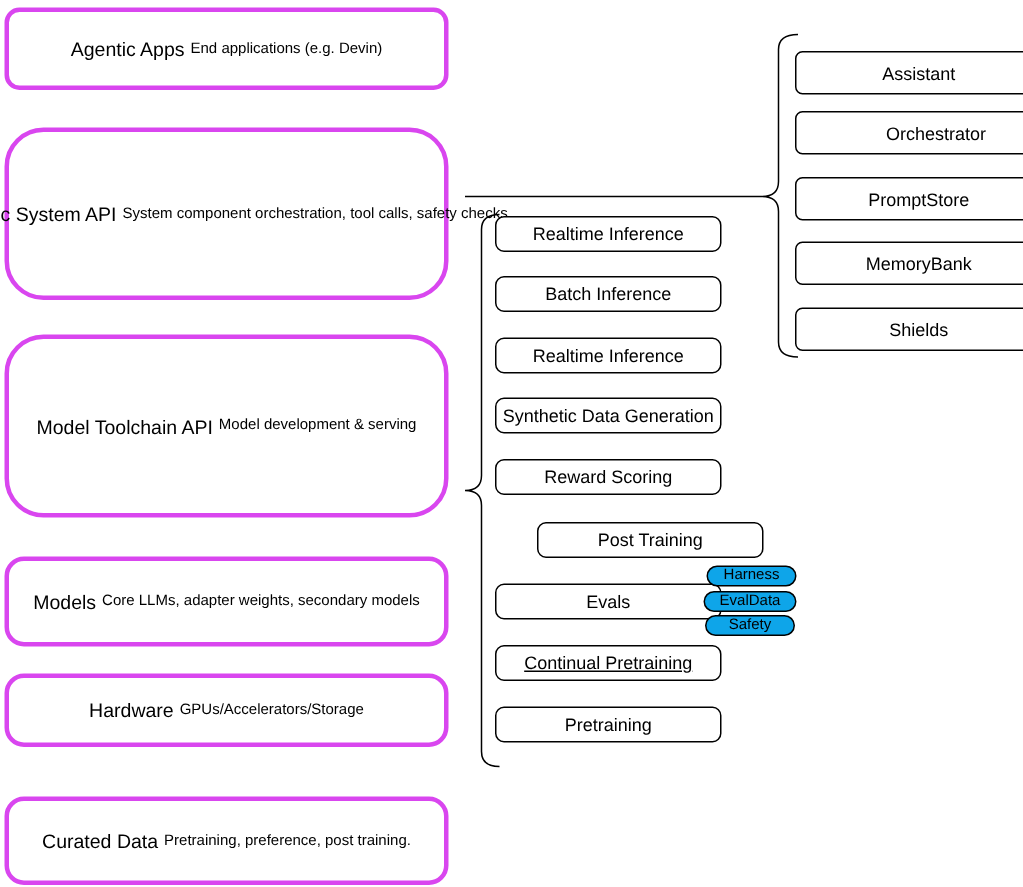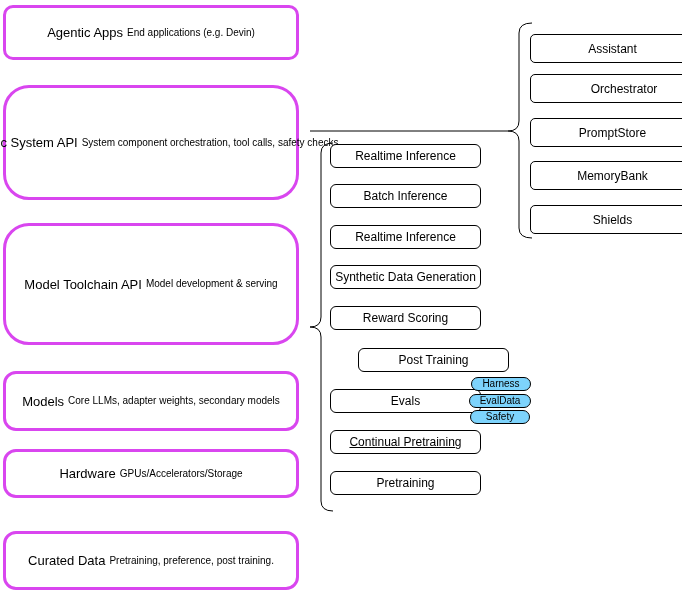--- a/index.html
+++ b/index.html
@@ -78,21 +78,21 @@
     display: flex;
     align-items: center;
     justify-content: center;
     font-size: 12px;
     white-space: nowrap;
   }
   
   .pill {
     position: absolute;
     height: 14px;
-    background: #7dd3fc;
+    background: #0ea5e9;
     border: 1px solid #000000;
     border-radius: 8px;
     box-sizing: border-box;
     display: flex;
     align-items: center;
     justify-content: center;
     font-size: 10px;
     line-height: 12px;
     white-space: nowrap;
     z-index: 5;

